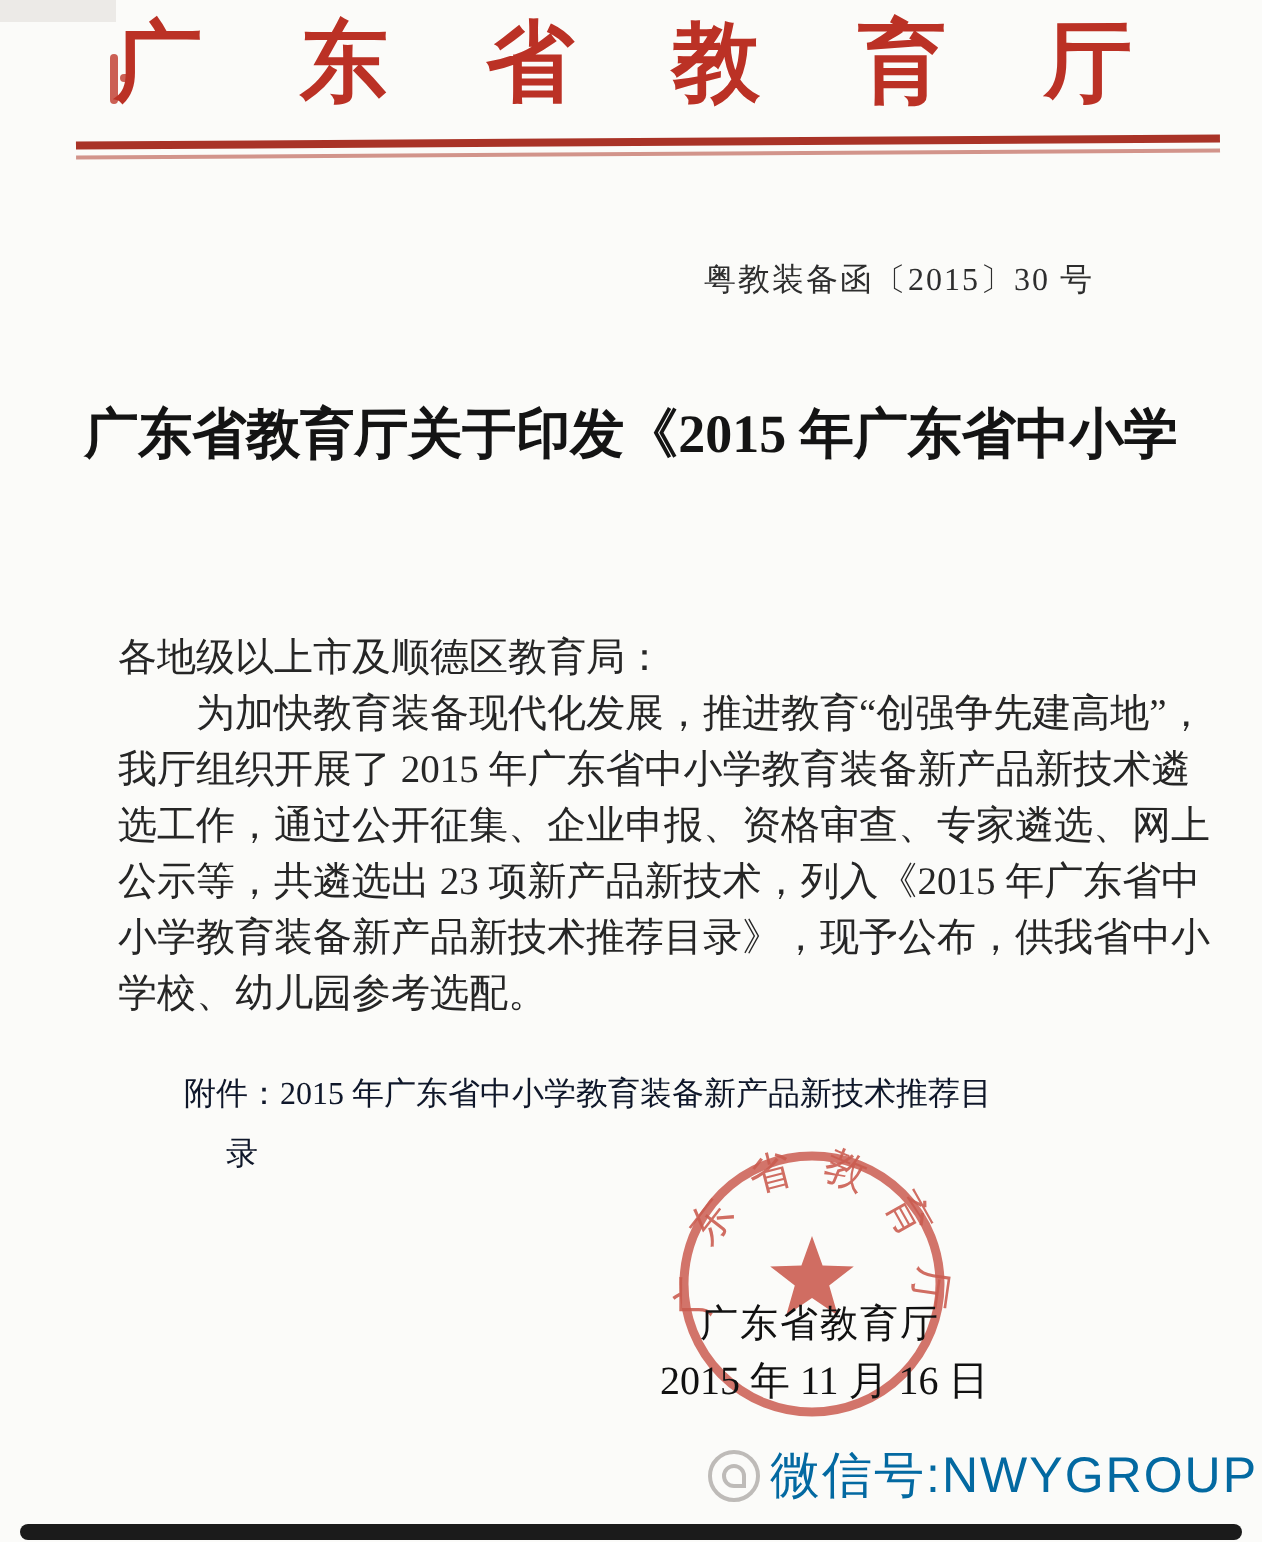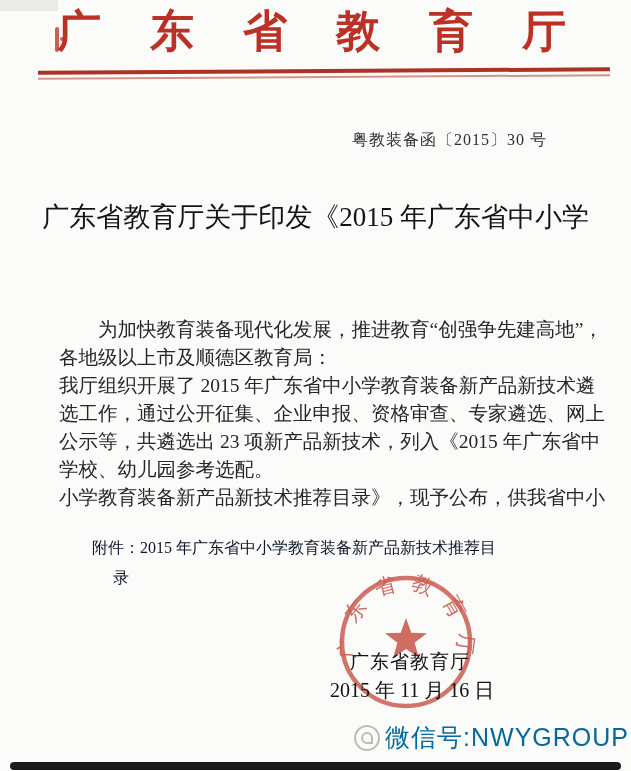--- a/index.html
+++ b/index.html
@@ -33,21 +33,21 @@
     border-top:4px solid #a93327;
     border-bottom:2px solid #d2948b;
     transform:rotate(-0.35deg);
   }
   .doc-number{
     position:absolute;left:352px;top:130px;
     font-size:16px;color:#2e2e2e;letter-spacing:1px;white-space:nowrap;
   }
   .title{
     position:absolute;left:0;top:194px;width:631px;
-    text-align:center;font-size:27px;font-weight:400;color:#141414;
+    text-align:center;font-size:27px;font-weight:700;color:#141414;
     line-height:46px;
   }
   .title div{white-space:nowrap;}
   .body-text{
     position:absolute;left:59px;top:316px;width:530px;
     font-size:19.5px;color:#262626;line-height:28px;
   }
   .body-text div{white-space:nowrap;}
   .attachment{
     position:absolute;left:92px;top:533px;
@@ -103,27 +103,27 @@
 
   <div class="red-rule"></div>
 
   <div class="doc-number">粤教装备函〔2015〕30 号</div>
 
   <div class="title">
     <div>广东省教育厅关于印发《2015 年广东省中小学</div>
   </div>
 
   <div class="body-text">
+    <div>各地级以上市及顺德区教育局：</div>
     <div>　　为加快教育装备现代化发展，推进教育“创强争先建高地”，</div>
-    <div>各地级以上市及顺德区教育局：</div>
     <div>我厅组织开展了 2015 年广东省中小学教育装备新产品新技术遴</div>
     <div>选工作，通过公开征集、企业申报、资格审查、专家遴选、网上</div>
     <div>公示等，共遴选出 23 项新产品新技术，列入《2015 年广东省中</div>
+    <div>小学教育装备新产品新技术推荐目录》，现予公布，供我省中小</div>
     <div>学校、幼儿园参考选配。</div>
-    <div>小学教育装备新产品新技术推荐目录》，现予公布，供我省中小</div>
   </div>
 
   <div class="attachment">
     <div>附件：2015 年广东省中小学教育装备新产品新技术推荐目</div>
     <div class="attach-line2">录</div>
   </div>
 
   <svg class="seal" viewBox="0 0 140 140">
     <circle cx="70" cy="70" r="64" fill="none" stroke="#c4473a" stroke-width="4.5" stroke-opacity="0.85"></circle>
     <polygon points="70,46 75.3,60.7 90.9,61.2 78.6,70.8 82.9,85.8 70,77 57.1,85.8 61.4,70.8 49.1,61.2 64.7,60.7" fill="#c4473a" fill-opacity="0.9"></polygon>

